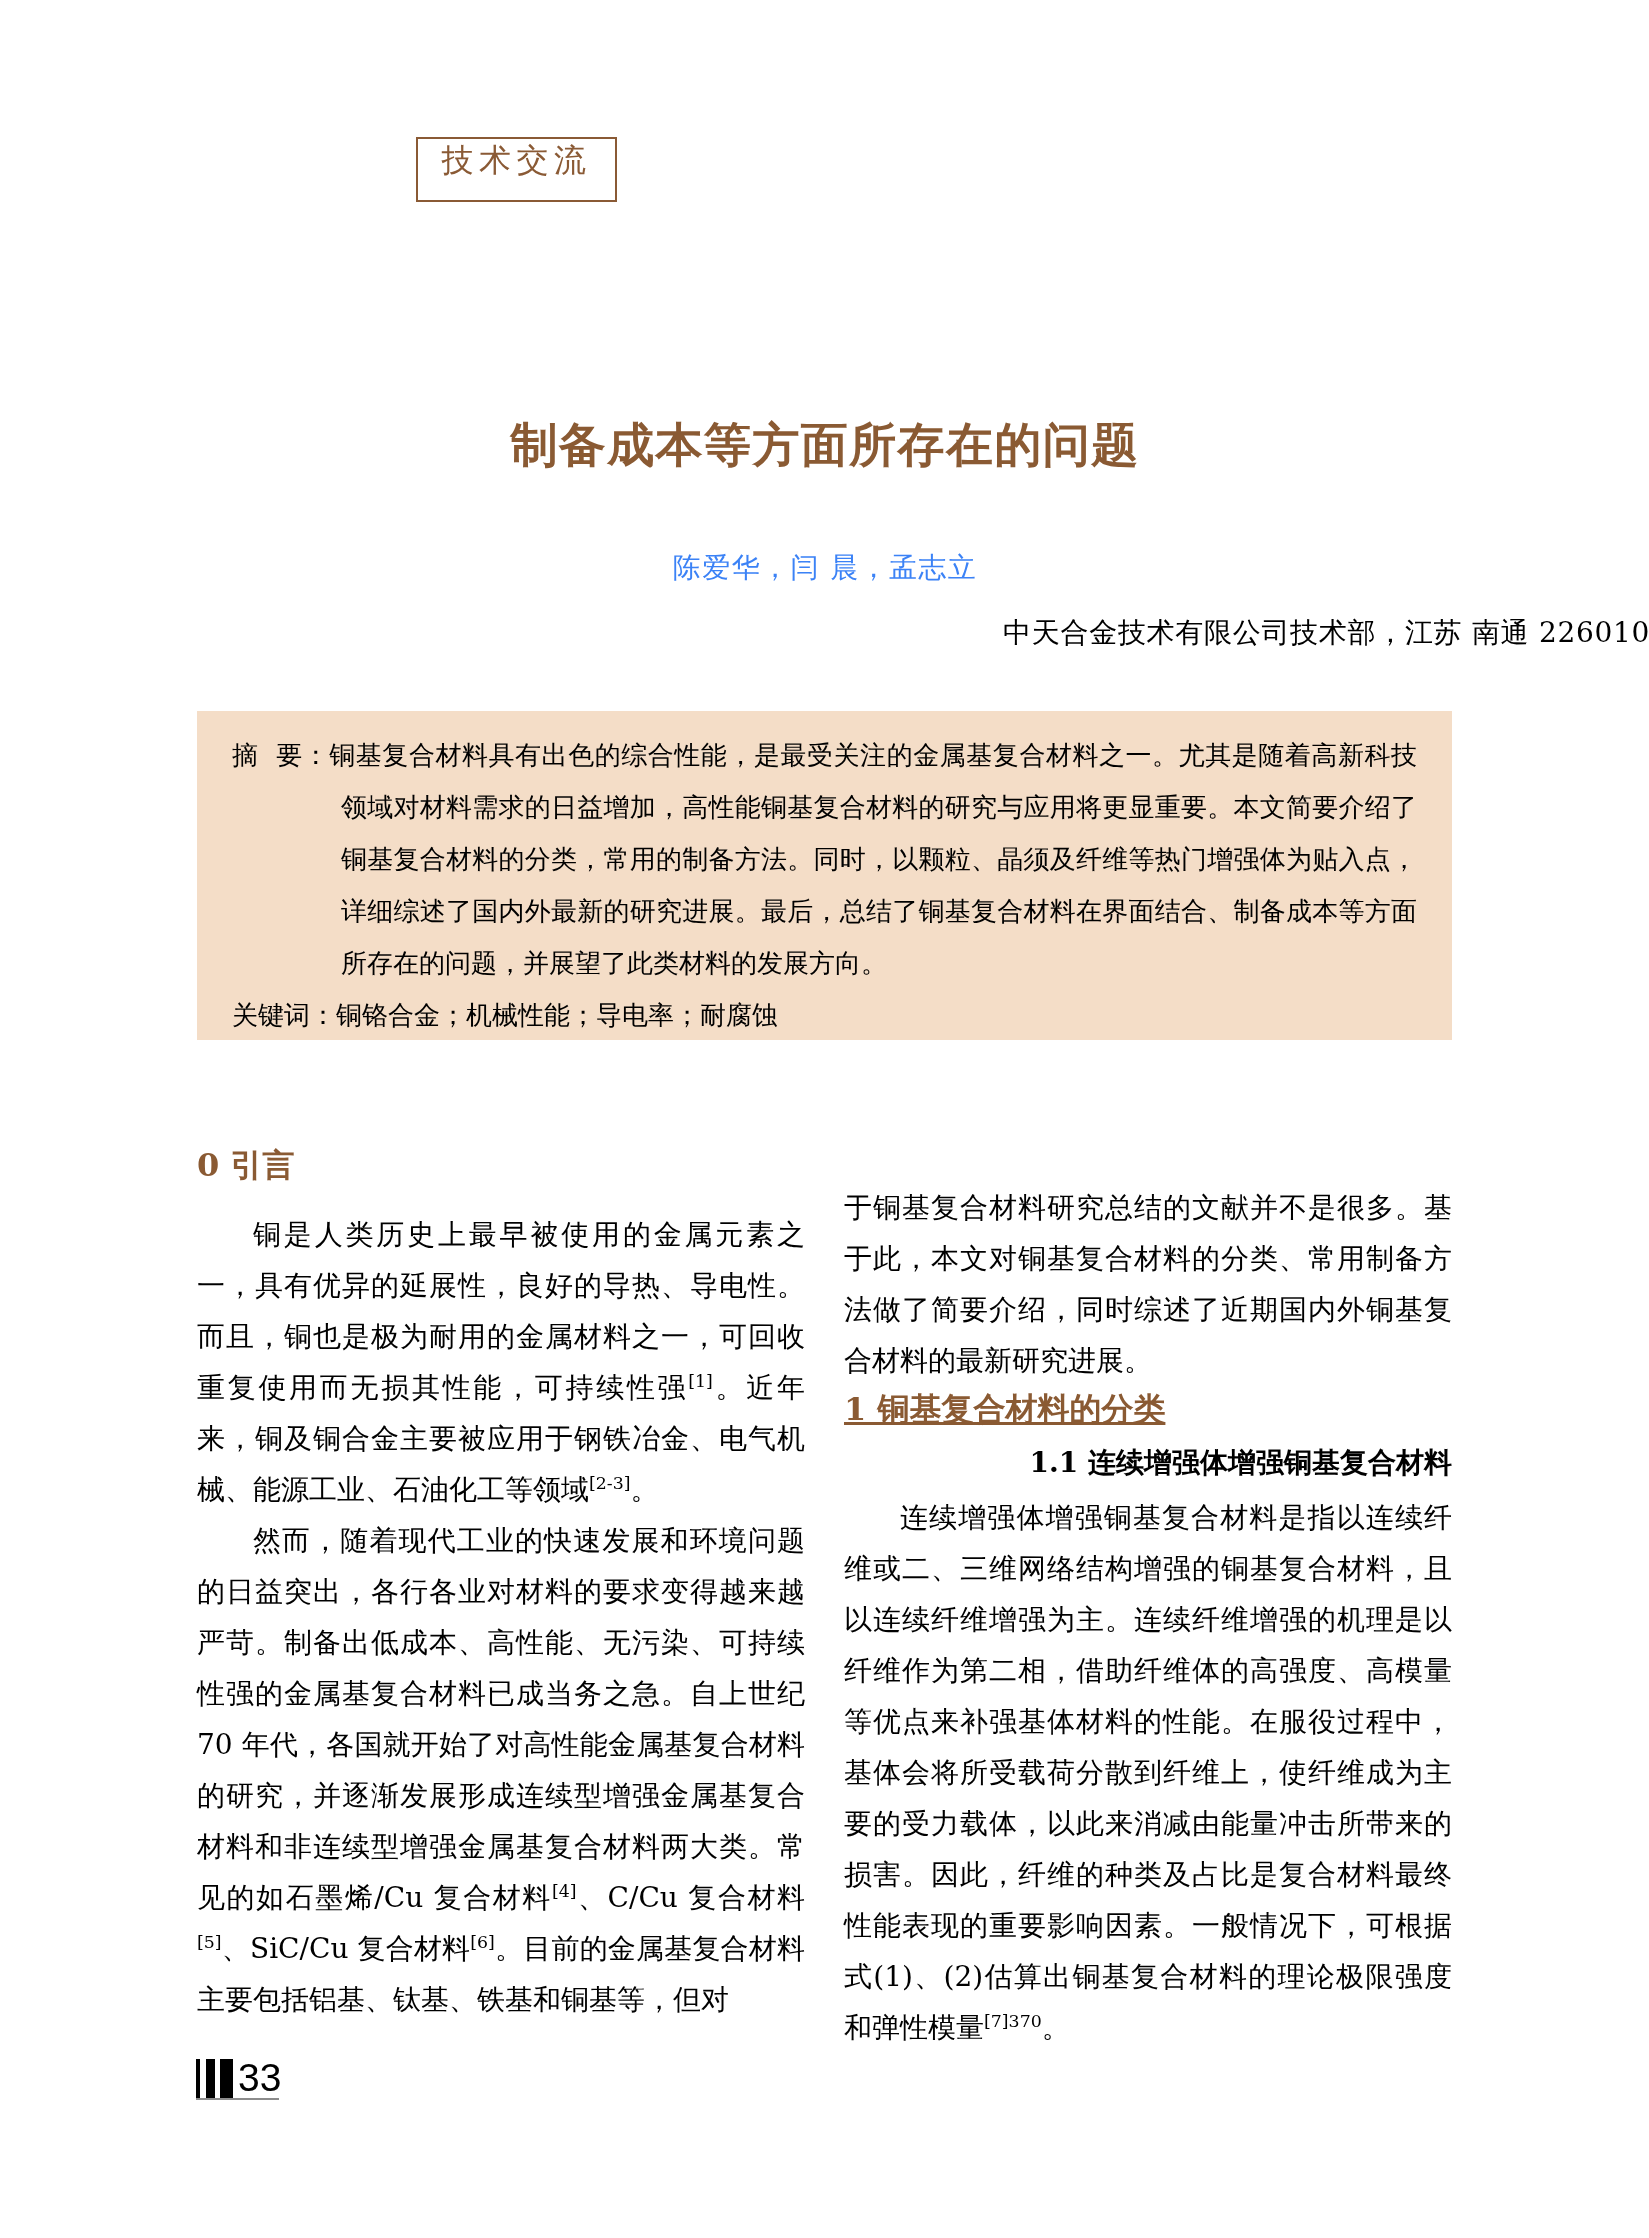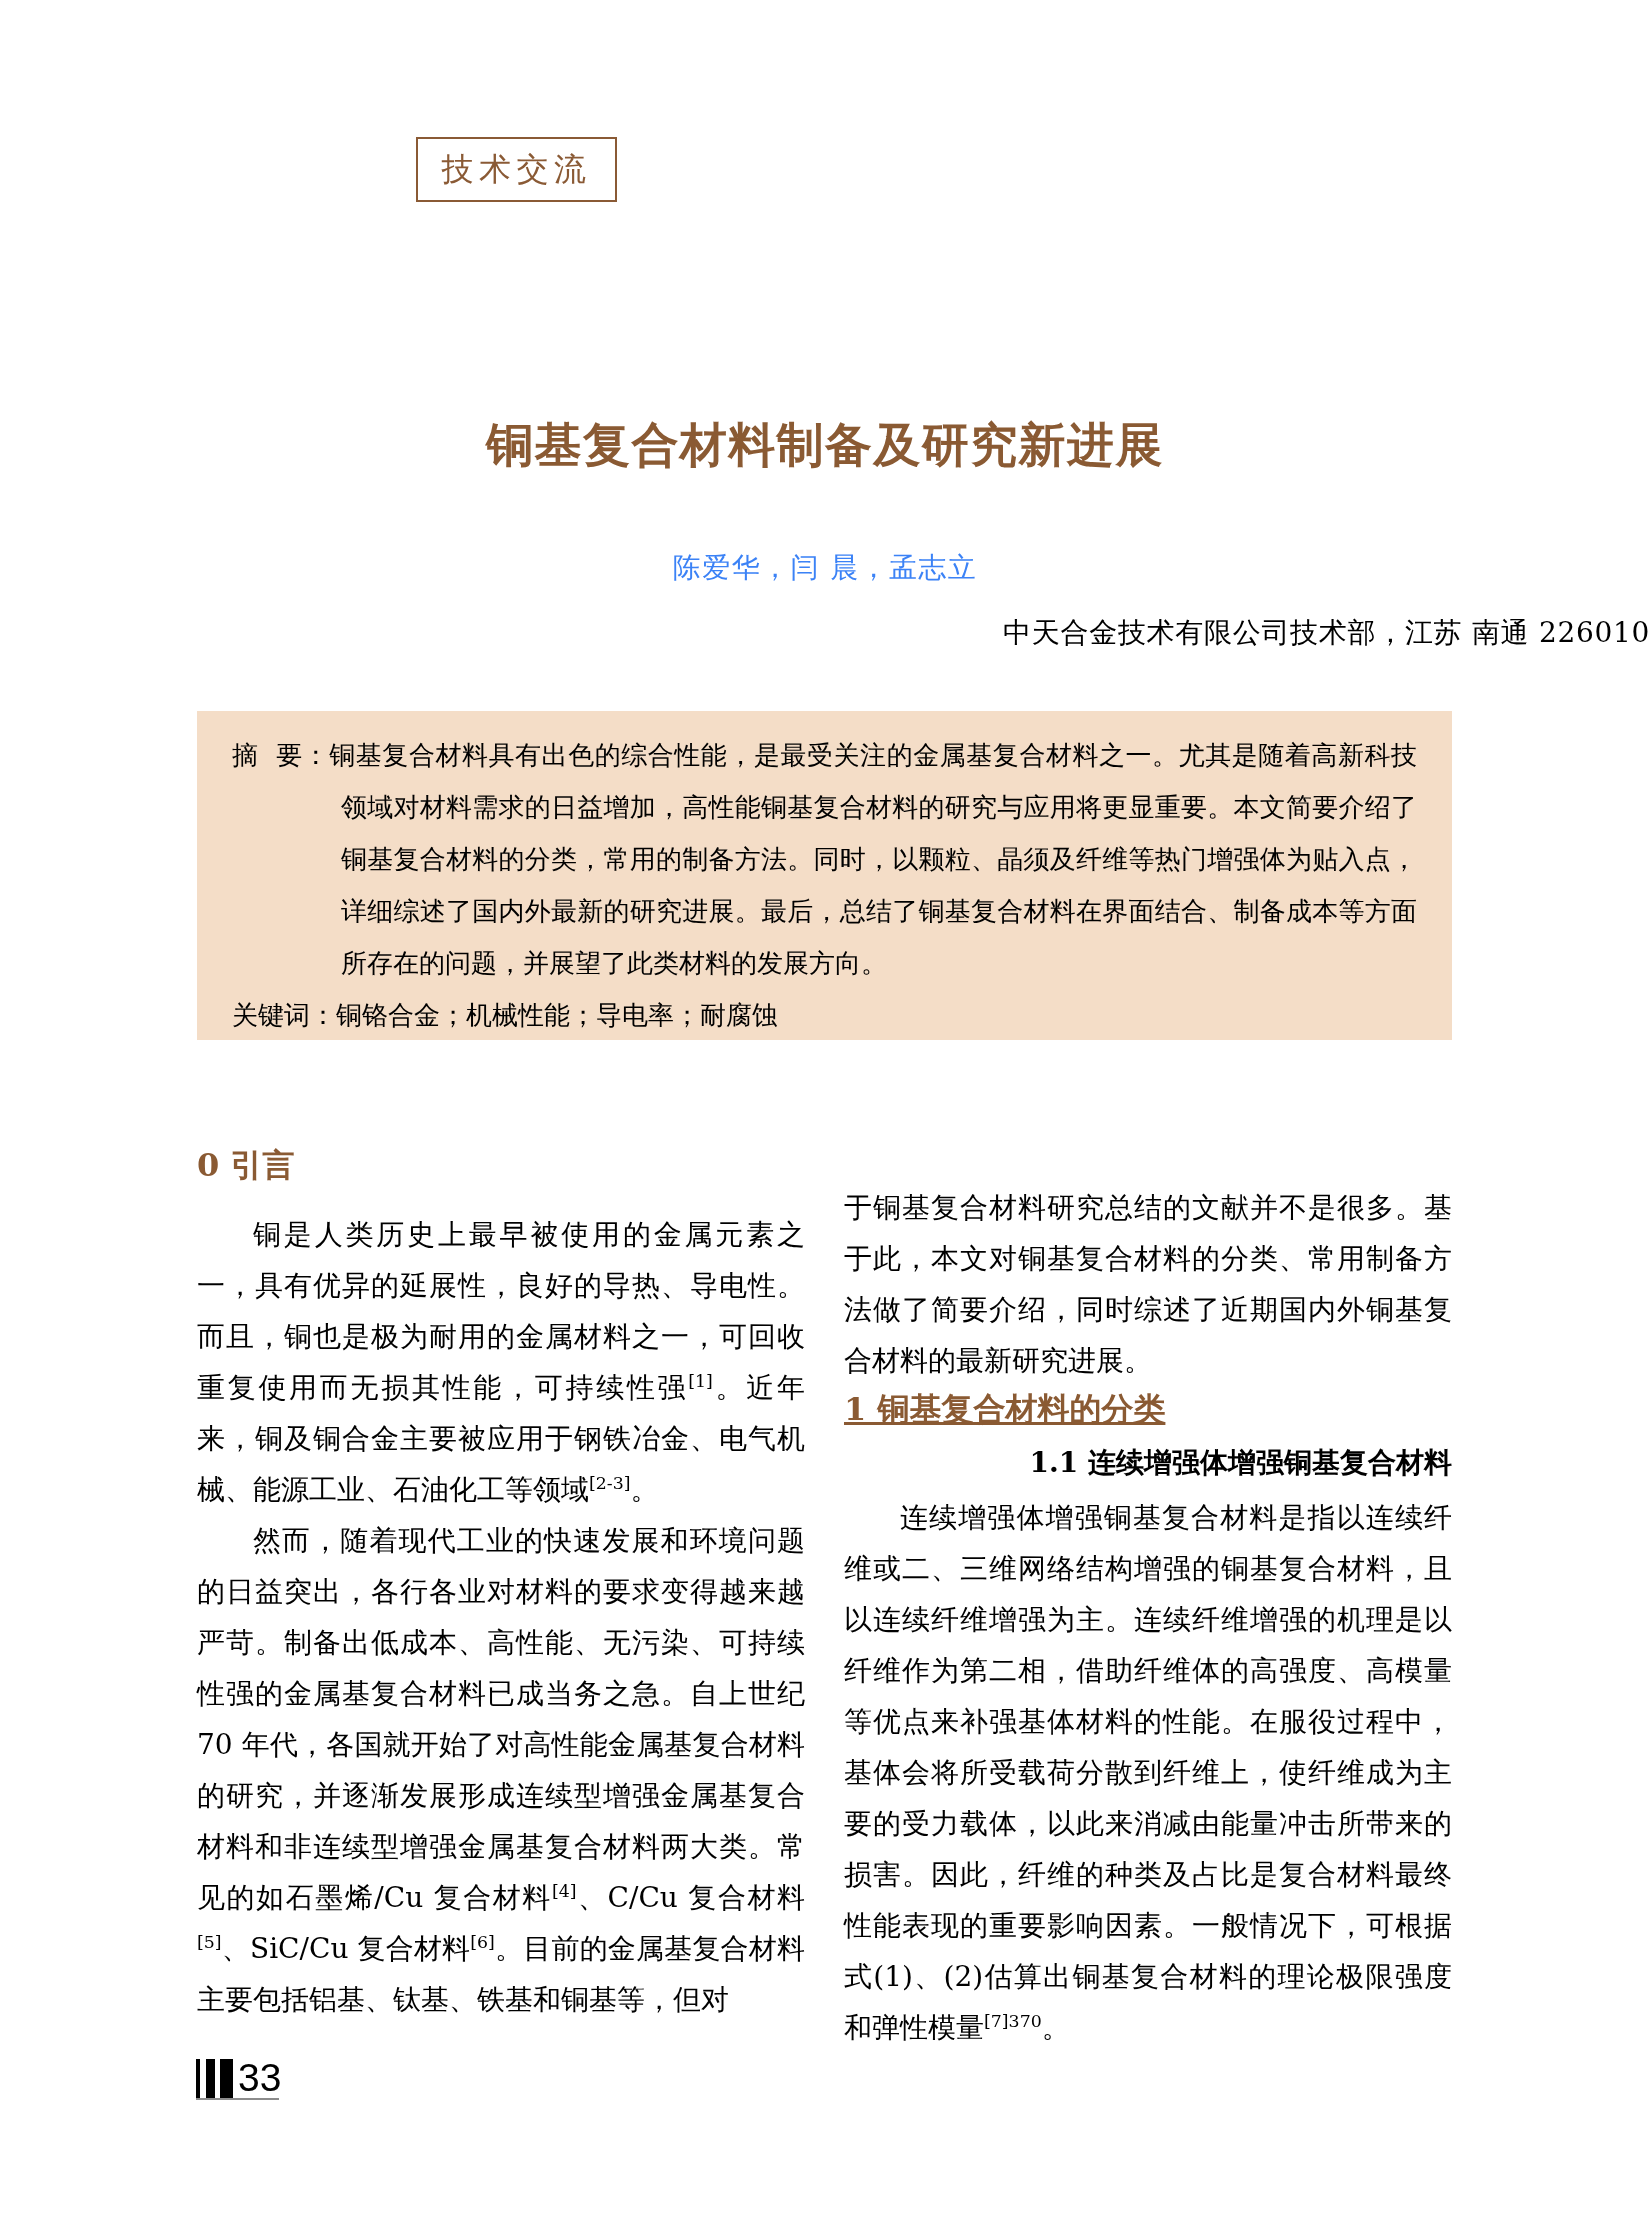--- a/index.html
+++ b/index.html
@@ -15,21 +15,21 @@
   
   .masthead{position:absolute;left:0;top:135px;width:416px;height:71px;background:#8A5A35;}
   .masthead .logo{
     position:absolute;right:43px;top:7px;
     color:#fff;font-size:43px;font-weight:bold;font-style:italic;
     font-family:"DejaVu Serif",serif;letter-spacing:2.8px;white-space:nowrap;
   }
   .col-tag{
     position:absolute;left:416px;top:137px;width:197px;height:61px;
     background:#fff;border:2.8px solid #8A5A35;
-    display:flex;align-items:center;justify-content:center;
+    display:flex;align-items:flex-start;justify-content:center;
     font-family:"Liberation Sans",sans-serif;
     font-size:32px;color:#8A5A35;letter-spacing:5.5px;white-space:nowrap;
   }
   
   .title{
     position:absolute;left:0;top:414px;width:100%;
     text-align:center;font-size:47px;font-weight:bold;color:#8A5A33;
     letter-spacing:1.4px;line-height:1.3;
   }
   .authors{
@@ -87,21 +87,21 @@
 </style>
 </head>
 <body>
 
 <div class="page">
 
   <div class="col-tag">
     <span>技术交流</span>
   </div>
 
-  <div class="title">铜基复合材料制备及研究新进展</div>
+  <div class="title">制备成本等方面所存在的问题</div>
   <div class="authors">陈爱华，闫 晨，孟志立</div>
   <div class="affiliation">中天合金技术有限公司技术部，江苏 南通 226010</div>
 
   <div class="abstract-box">
     <p class="abstract-p"><span class="abstract-label">摘  要：</span><span>铜基复合材料具有出色的综合性能，是最受关注的金属基复合材料之一。尤其是随着高新科技领域对材料需求的日益增加，高性能铜基复合材料的研究与应用将更显重要。本文简要介绍了铜基复合材料的分类，常用的制备方法。同时，以颗粒、晶须及纤维等热门增强体为贴入点，详细综述了国内外最新的研究进展。最后，总结了铜基复合材料在界面结合、制备成本等方面所存在的问题，并展望了此类材料的发展方向。</span></p>
     <p class="keywords-p"><span class="abstract-label">关键词：</span><span>铜铬合金；机械性能；导电率；耐腐蚀</span></p>
   </div>
 
   <div class="column col-left">
     <h2 class="h-brown">0 引言</h2>

